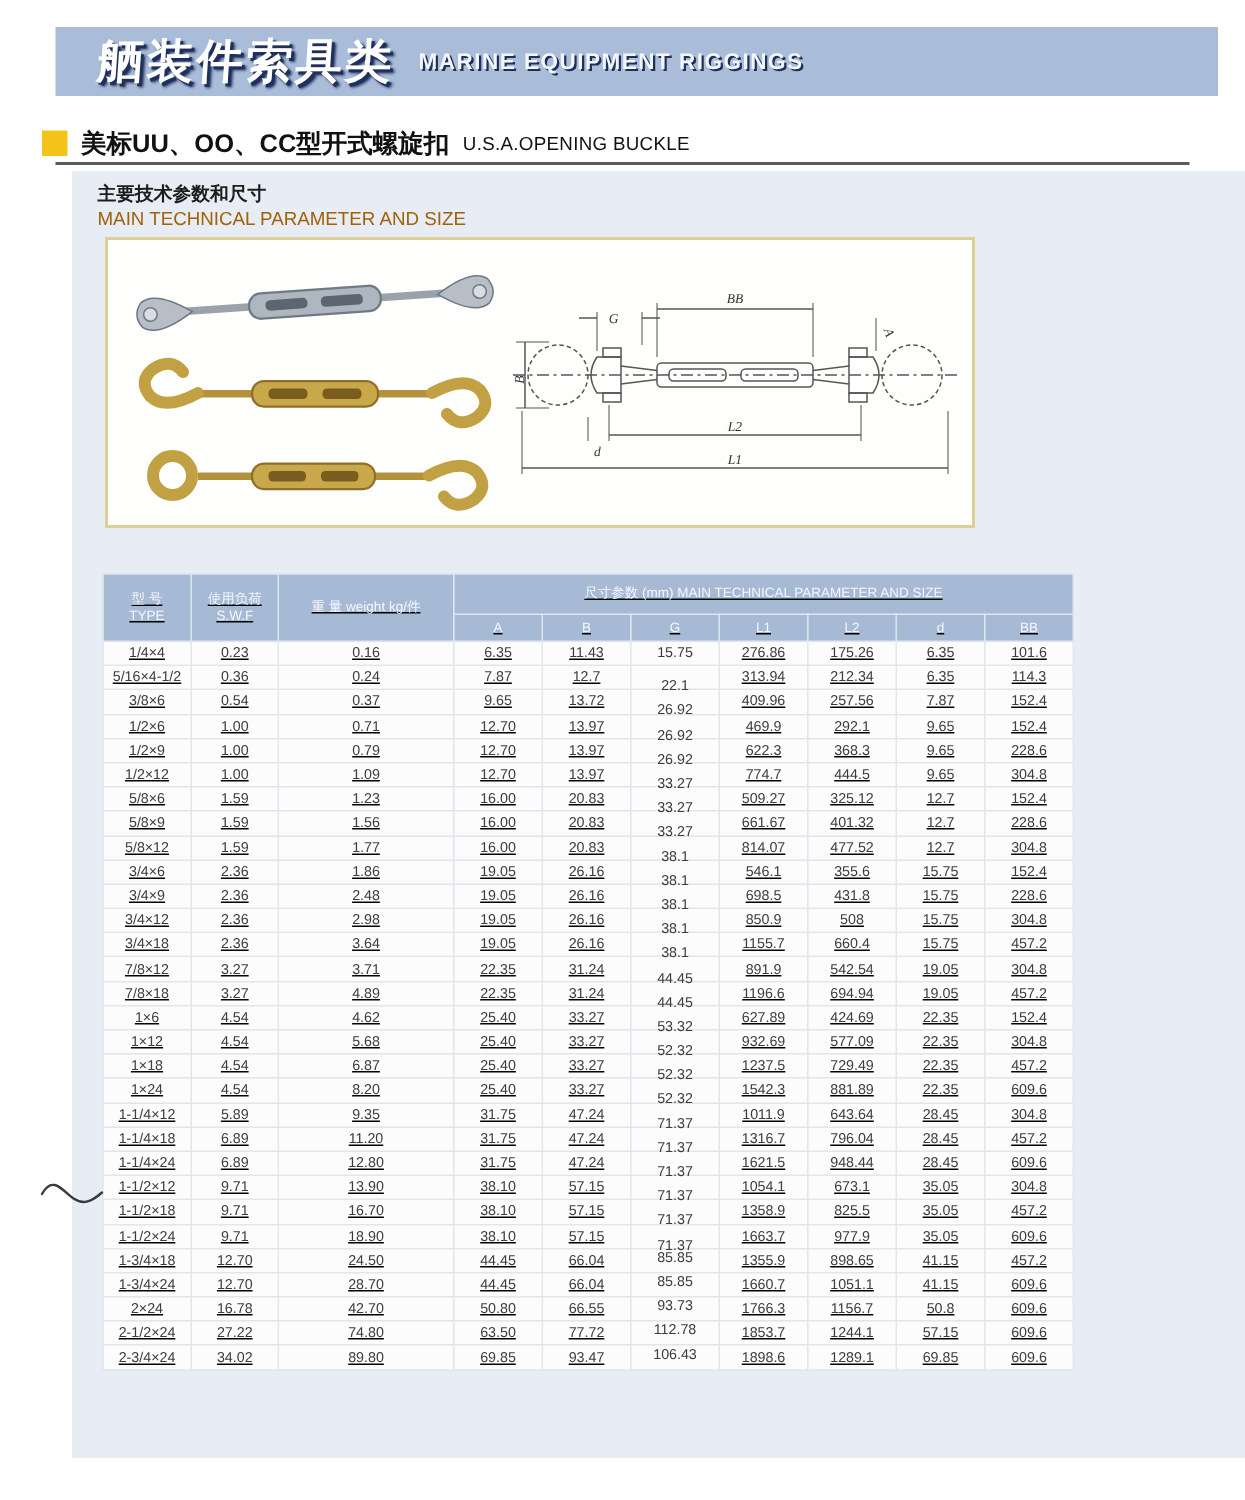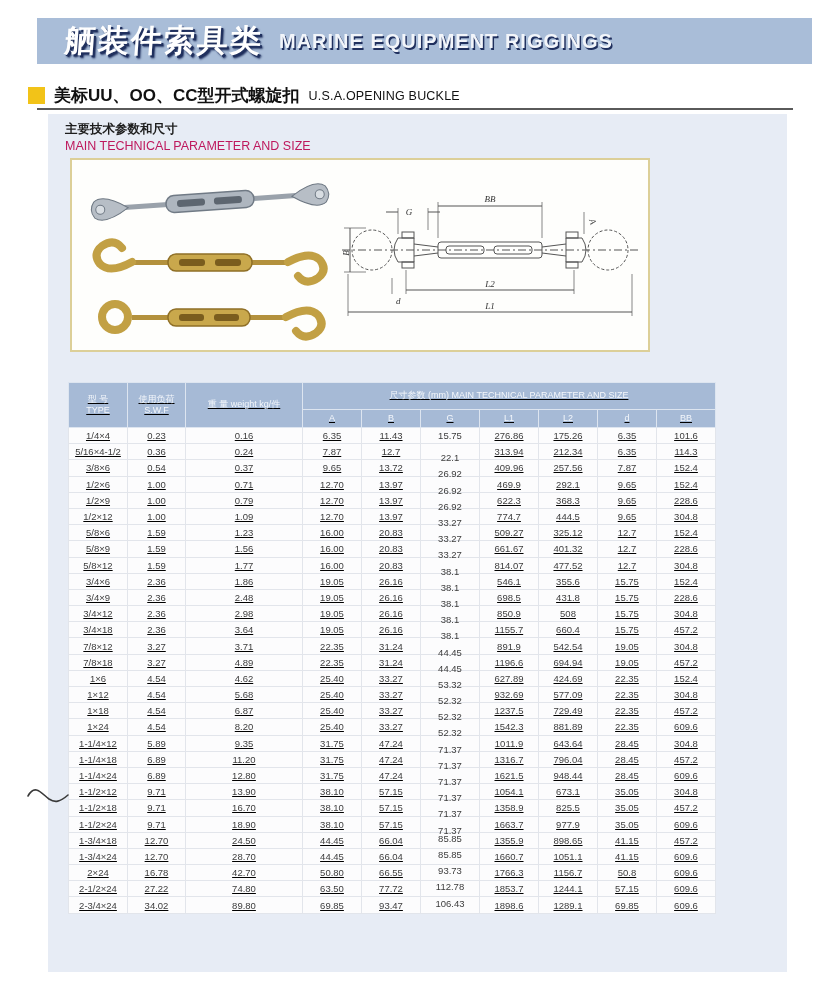--- a/index.html
+++ b/index.html
@@ -3,33 +3,33 @@
 <meta charset="utf-8">
 <style>
   html,body{margin:0;padding:0;background:#fff;}
   .page{position:relative;width:830px;height:1000px;background:#ffffff;overflow:hidden;
         font-family:"Liberation Sans","DejaVu Sans",sans-serif;}
   
   .band{position:absolute;left:37px;top:18px;width:775px;height:46px;background:#a9bdd8;
         display:flex;align-items:center;padding-left:28px;box-sizing:border-box;gap:16px;}
   .band-zh{font-size:31px;font-weight:bold;color:#ffffff;letter-spacing:2px;
            text-shadow:2px 2px 0 #20305e,3px 3px 2px #20305e;transform:skewX(-4deg);}
-  .band-en{font-size:20px;font-weight:bold;color:#f2f5fa;letter-spacing:1px;
+  .band-en{font-size:15px;font-weight:bold;color:#f2f5fa;letter-spacing:1px;
            text-shadow:1.5px 1.5px 0 #20305e;}
   
   .subtitle-row{position:absolute;left:28px;top:84px;display:flex;align-items:center;gap:9px;}
   .bullet{width:17px;height:17px;background:#f2c318;display:inline-block;}
   .sub-zh{font-size:17px;font-weight:bold;color:#111;}
   .sub-en{font-size:12.5px;font-weight:normal;color:#111;letter-spacing:.2px;}
   .rule{position:absolute;left:37px;top:108px;width:756px;height:1.5px;background:#5a5a5a;}
   
-  .panel{position:absolute;left:48px;top:114px;width:739px;height:858px;background:#e7ecf5;}
+  .panel{position:absolute;left:48px;top:114px;width:739px;height:858px;background:#e7ecf5;padding-left:44px;}
   .sec{position:absolute;left:17px;top:7px;line-height:1.35;}
   .sec-zh{font-size:12.5px;color:#1d1d1d;font-weight:bold;}
-  .sec-en{font-size:12.5px;color:#be185d;}
+  .sec-en{font-size:12.5px;color:#a16207;}
   
   .figure-box{position:absolute;left:22px;top:44px;width:576px;height:190px;background:#fefefc;
               border:2px solid #dccf98;}
   .photos{position:absolute;left:12px;top:2px;}
   .diagram{position:absolute;left:268px;top:18px;}
   .dim-label{font-family:"Liberation Serif","DejaVu Serif",serif;font-style:italic;
              font-size:9px;fill:#333;}
   
   .tbl-wrap{position:absolute;left:20px;top:268px;width:647px;text-decoration:underline;}
   table.tbl{border-collapse:collapse;table-layout:fixed;width:647px;}

